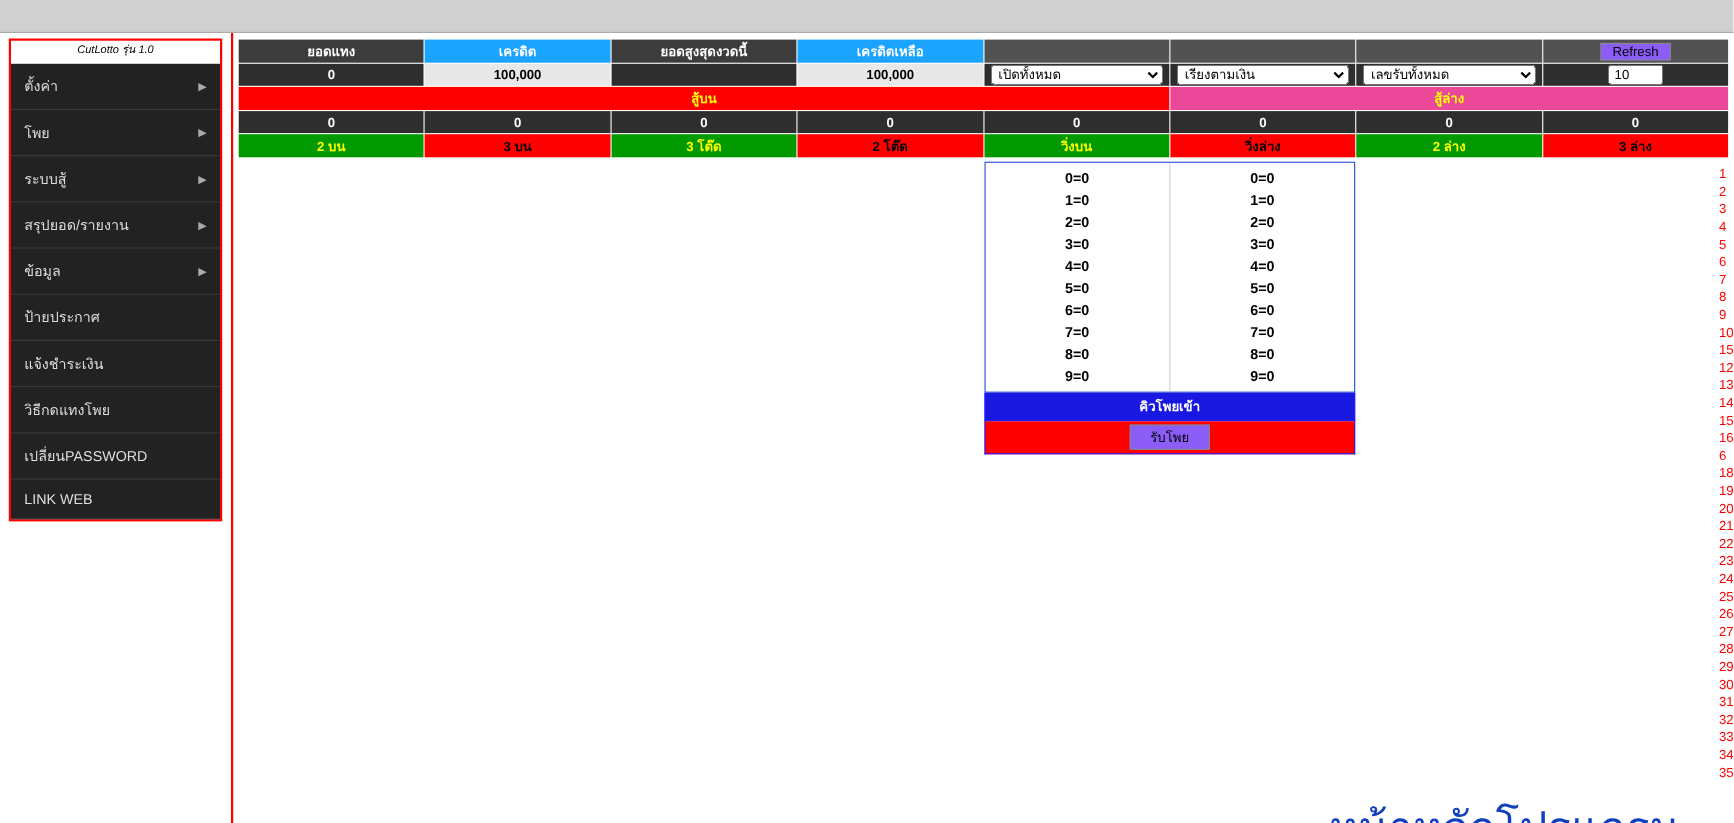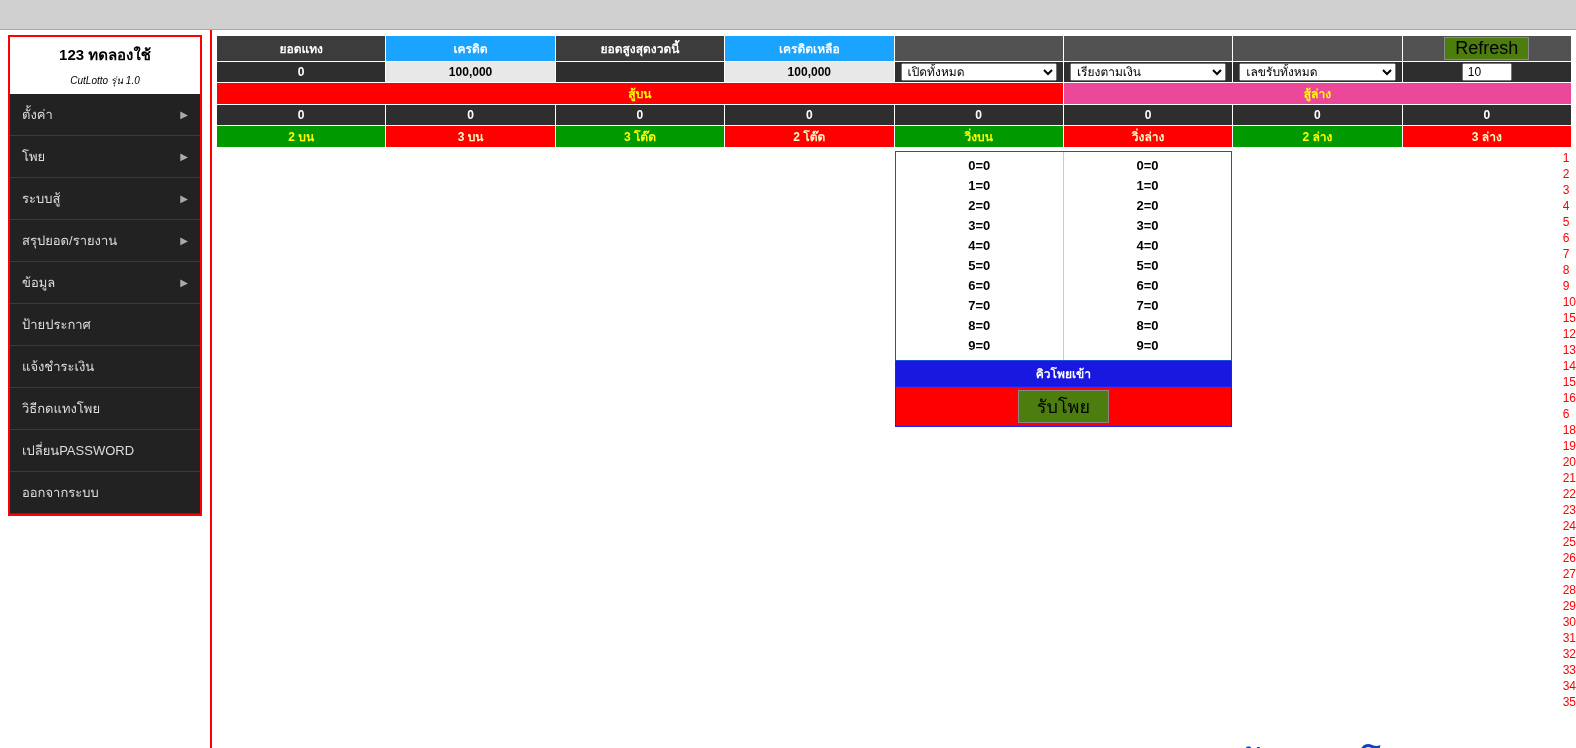--- a/index.html
+++ b/index.html
@@ -23,46 +23,45 @@
 table.grid td { text-align: center; height: 20px; vertical-align: middle; font-size: 12px; font-weight: bold; padding: 1px 2px; }
 
 .hdr-dark { background: #3c3c3c; color: #fff; }
 .hdr-dark2 { background: #525252; color: #fff; }
 .hdr-blue { background: #1aa3ff; color: #fff; }
 .row-light { background: #e8e8e8; color: #000; }
 .row-dark { background: #2e2e2e; color: #fff; }
 .bar-red { background: #ff0000; color: #ffff00; }
 .bar-green { background: #ec4899; color: #ffff00; margin-top: 12px; }
 .type-green { background: #009900; color: #ffff00; margin-top: 33px; }
-.type-red { background: #ff0000; color: #fef9c3; }
+.type-red { background: #ff0000; color: #000000; }
 
 .sel { font-size: 12px; padding: 0 2px; width: 95%; }
 .inp { font-size: 12px; padding: 0 4px; width: 50px; }
-.btn { font-size: 18px; padding: 0 10px; background: #4d7c0f; border: 1px solid #888; cursor: pointer; }
+.btn { font-size: 12px; padding: 0 10px; background: #8b5cf6; border: 1px solid #888; cursor: pointer; }
 
 .poy-wrap { display: flex; border: 1px solid #1d4ed8; margin-top: 2px; }
 .poy-col { flex: 1; padding: 4px 6px; }
 .poy-col + .poy-col { border-left: 1px solid #ccc; }
 .poy-line { font-weight: bold; font-size: 13px; line-height: 20px; }
 .poy-f-blue { background: #1818e0; color: #fff; text-align: center; font-weight: bold; padding: 3px; border: 1px solid #2020ff; border-top: none; }
 .poy-f-red { background: #ff0000; text-align: center; padding: 3px; border: 1px solid #2020ff; border-top: none; }
 .poy-f-red .btn { padding: 1px 18px; }
 
 .side-nums { position: absolute; right: 0; top: 120px; color: #ff0000; font-size: 12px; line-height: 16px; text-align: left; }
 .bigtext { position: absolute; right: 50px; bottom: 10px; color: #1040c0; font-size: 40px; font-weight: normal; }
 </style>
 </head>
 <body>
 
 <div class="topbar"></div>
 
 <div class="layout">
   <div class="sidebar-wrap">
     <div class="sidebar">
-      <div class="sb-header">123 ทดลองใช้</div>
       <div class="sb-sub">CutLotto รุ่น 1.0</div>
       <div class="sb-menu" id="sb-menu">
           <div class="sb-item">
             <span>ตั้งค่า</span>
             <span class="sb-caret">▶</span>
           </div>
           <div class="sb-item">
             <span>โพย</span>
             <span class="sb-caret">▶</span>
           </div>
@@ -84,21 +83,21 @@
           <div class="sb-item">
             <span>แจ้งชำระเงิน</span>
           </div>
           <div class="sb-item">
             <span>วิธีกดแทงโพย</span>
           </div>
           <div class="sb-item">
             <span>เปลี่ยนPASSWORD</span>
           </div>
           <div class="sb-item">
-            <span>ออกจากระบบ</span>
+            <span>LINK WEB</span>
           </div>
         </div>
     </div>
   </div>
 
   <div class="main-wrap">
 
     <table class="grid">
       <tbody>
           <tr>

